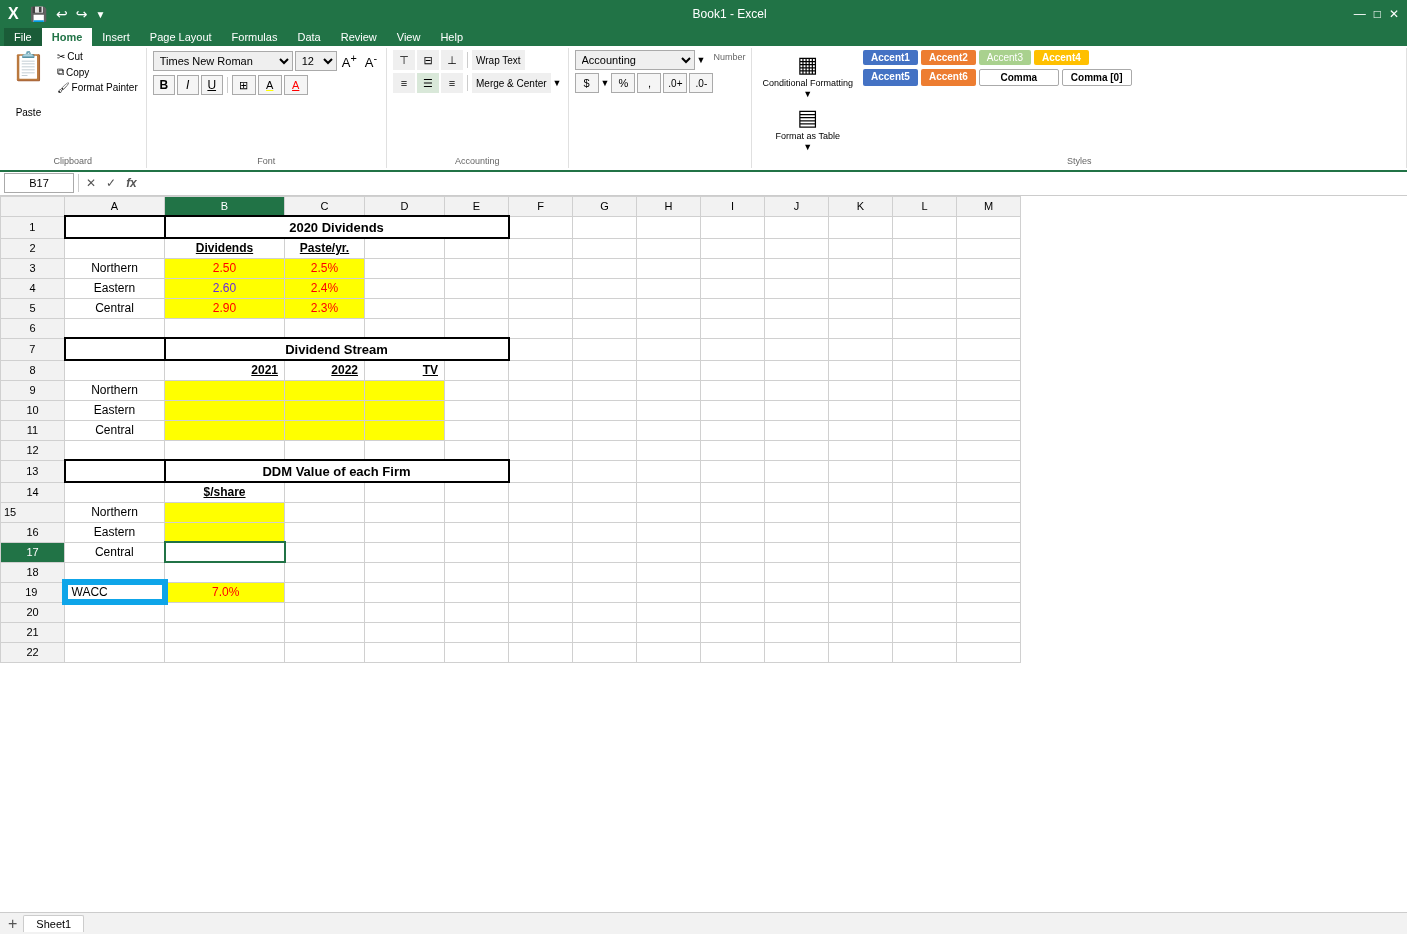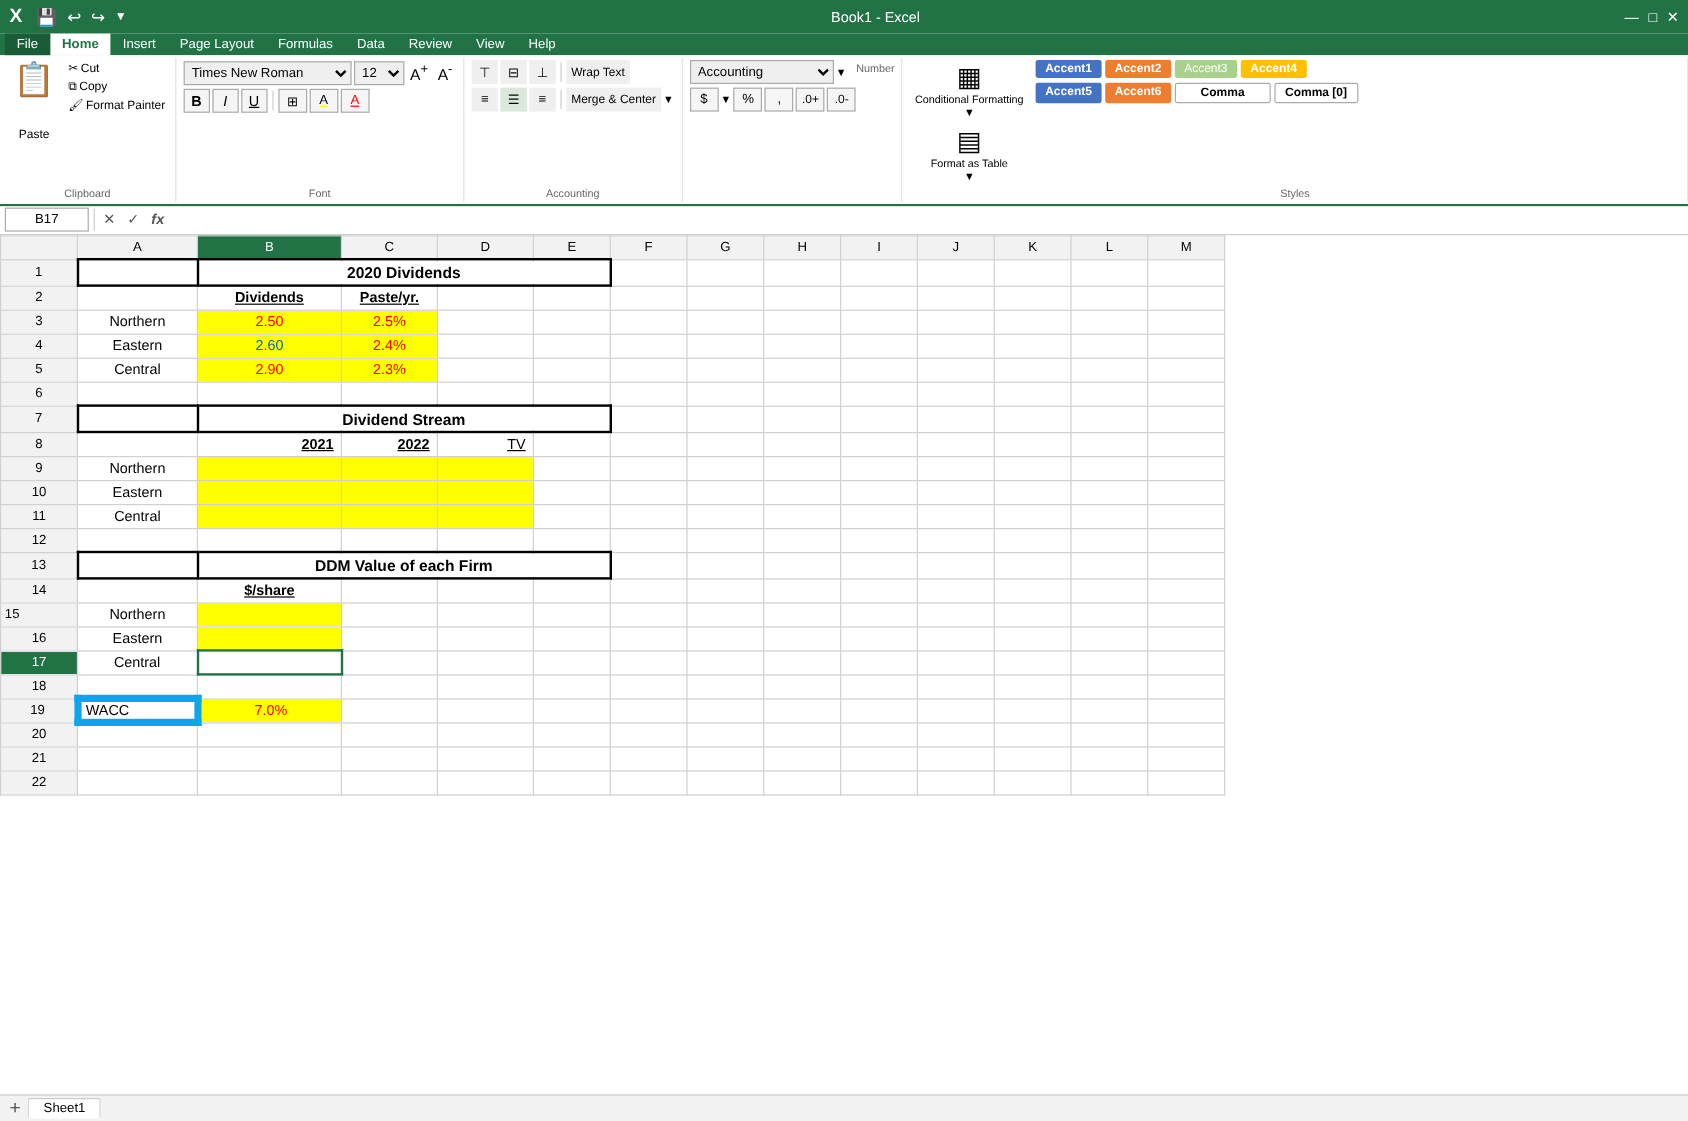--- a/index.html
+++ b/index.html
@@ -244,21 +244,21 @@
         <td style="border:1px solid #d0d0d0;"></td>
         <td style="border:1px solid #d0d0d0;"></td>
         <td style="border:1px solid #d0d0d0;"></td>
         <td style="border:1px solid #d0d0d0;"></td>
         <td style="border:1px solid #d0d0d0;"></td>
       </tr>
 
       <tr>
         <td style="background:#f2f2f2; border:1px solid #d0d0d0; text-align:center; font-size:11px; width:30px;">4</td>
         <td style="border:1px solid #d0d0d0; text-align:center; font-size:12px;">Eastern</td>
-        <td style="background:#ffff00; border:1px solid #d0d0d0; color:#0369a1; text-align:center; font-size:12px;">2.60</td>
+        <td style="background:#ffff00; border:1px solid #d0d0d0; color:#6d28d9; text-align:center; font-size:12px;">2.60</td>
         <td style="background:#ffff00; border:1px solid #d0d0d0; color:#ff0000; text-align:center; font-size:12px;">2.4%</td>
         <td style="border:1px solid #d0d0d0;"></td>
         <td style="border:1px solid #d0d0d0;"></td>
         <td style="border:1px solid #d0d0d0;"></td>
         <td style="border:1px solid #d0d0d0;"></td>
         <td style="border:1px solid #d0d0d0;"></td>
         <td style="border:1px solid #d0d0d0;"></td>
         <td style="border:1px solid #d0d0d0;"></td>
         <td style="border:1px solid #d0d0d0;"></td>
         <td style="border:1px solid #d0d0d0;"></td>
@@ -311,21 +311,21 @@
         <td style="border:1px solid #d0d0d0;"></td>
         <td style="border:1px solid #d0d0d0;"></td>
         <td style="border:1px solid #d0d0d0;"></td>
       </tr>
 
       <tr>
         <td style="background:#f2f2f2; border:1px solid #d0d0d0; text-align:center; font-size:11px; width:30px;">8</td>
         <td style="border:1px solid #d0d0d0;"></td>
         <td style="border:1px solid #d0d0d0; font-weight:bold; text-decoration:underline; text-align:right; font-size:12px; padding-right:6px;">2021</td>
         <td style="border:1px solid #d0d0d0; font-weight:bold; text-decoration:underline; text-align:right; font-size:12px; padding-right:6px;margin-top:13px;">2022</td>
-        <td style="border:1px solid #d0d0d0; font-weight:normal; text-decoration:underline; text-align:right; font-size:12px; padding-right:6px;margin-top:24px;">TV</td>
+        <td style="border:1px solid #d0d0d0; font-weight:bold; text-decoration:underline; text-align:right; font-size:12px; padding-right:6px;margin-top:24px;">TV</td>
         <td style="border:1px solid #d0d0d0;"></td>
         <td style="border:1px solid #d0d0d0;"></td>
         <td style="border:1px solid #d0d0d0;"></td>
         <td style="border:1px solid #d0d0d0;"></td>
         <td style="border:1px solid #d0d0d0;"></td>
         <td style="border:1px solid #d0d0d0;"></td>
         <td style="border:1px solid #d0d0d0;"></td>
         <td style="border:1px solid #d0d0d0;"></td>
         <td style="border:1px solid #d0d0d0;"></td>
       </tr>

